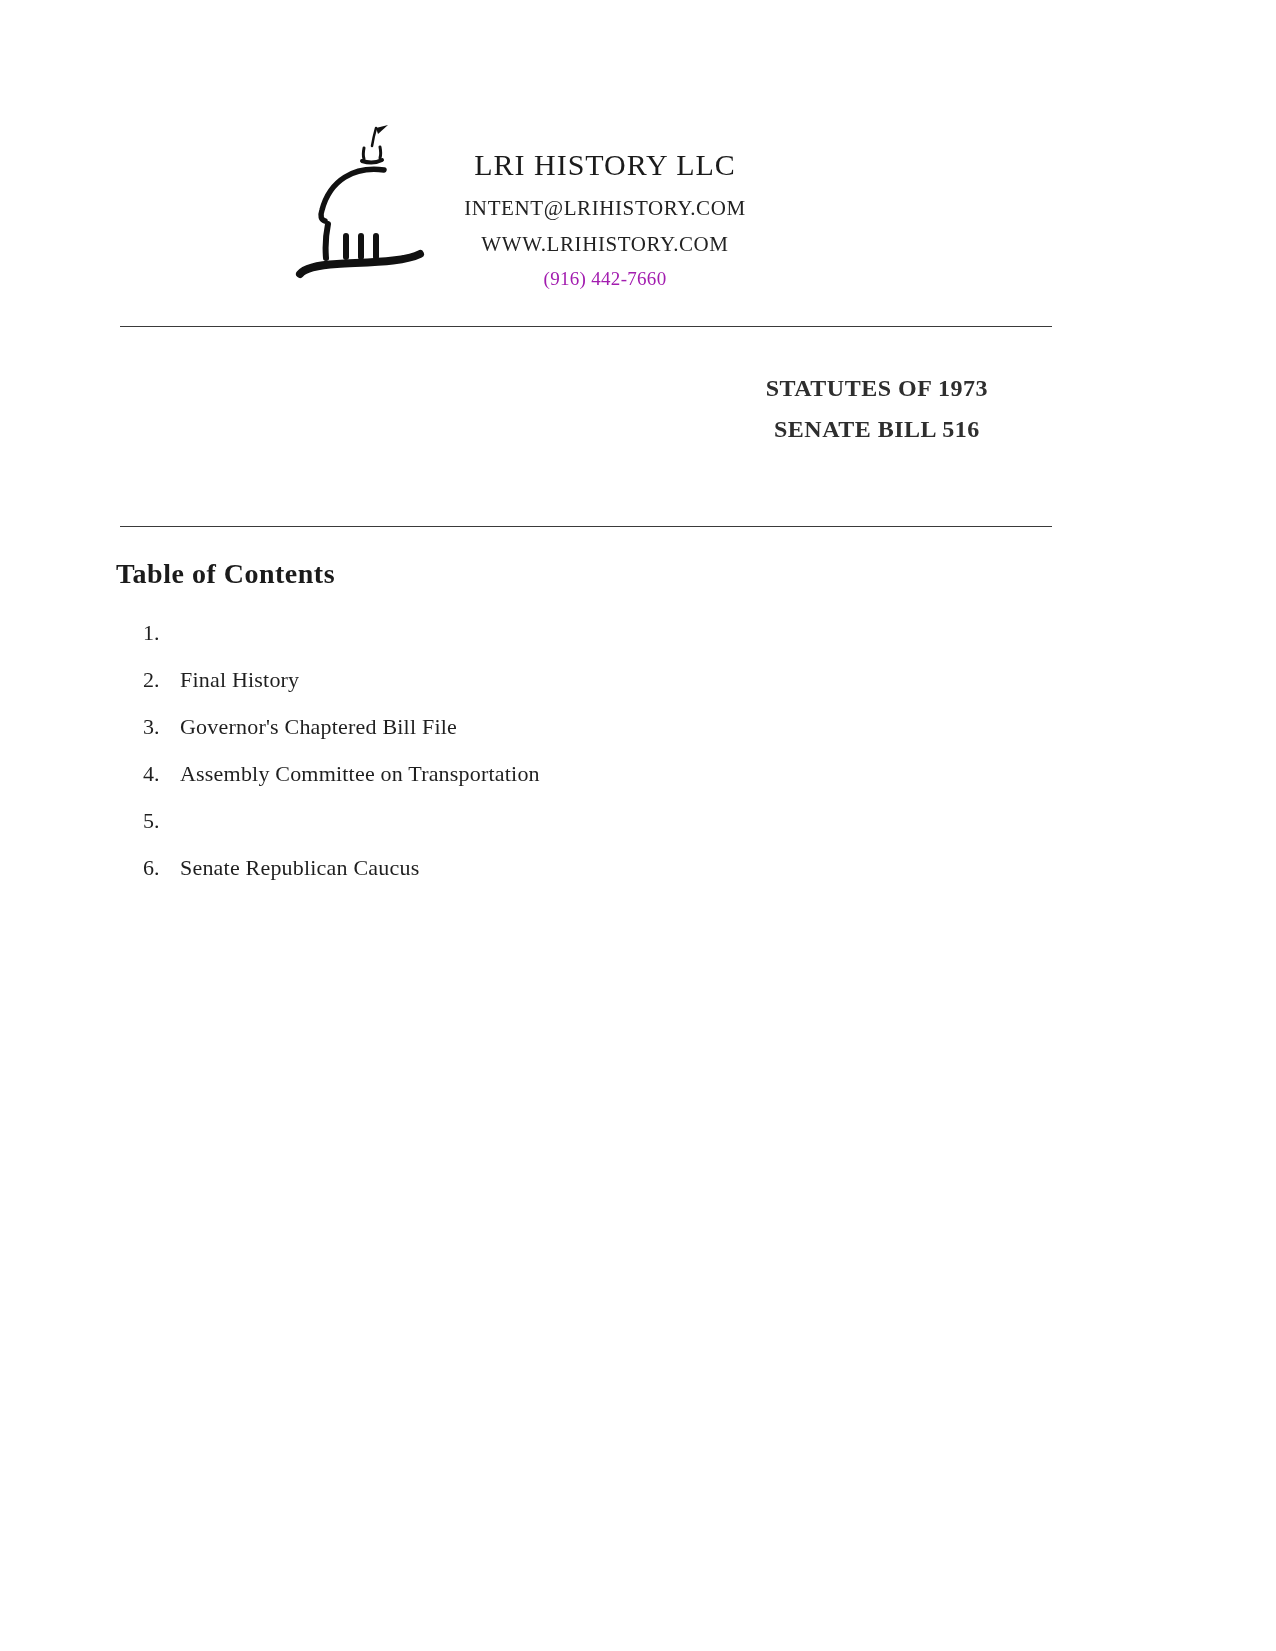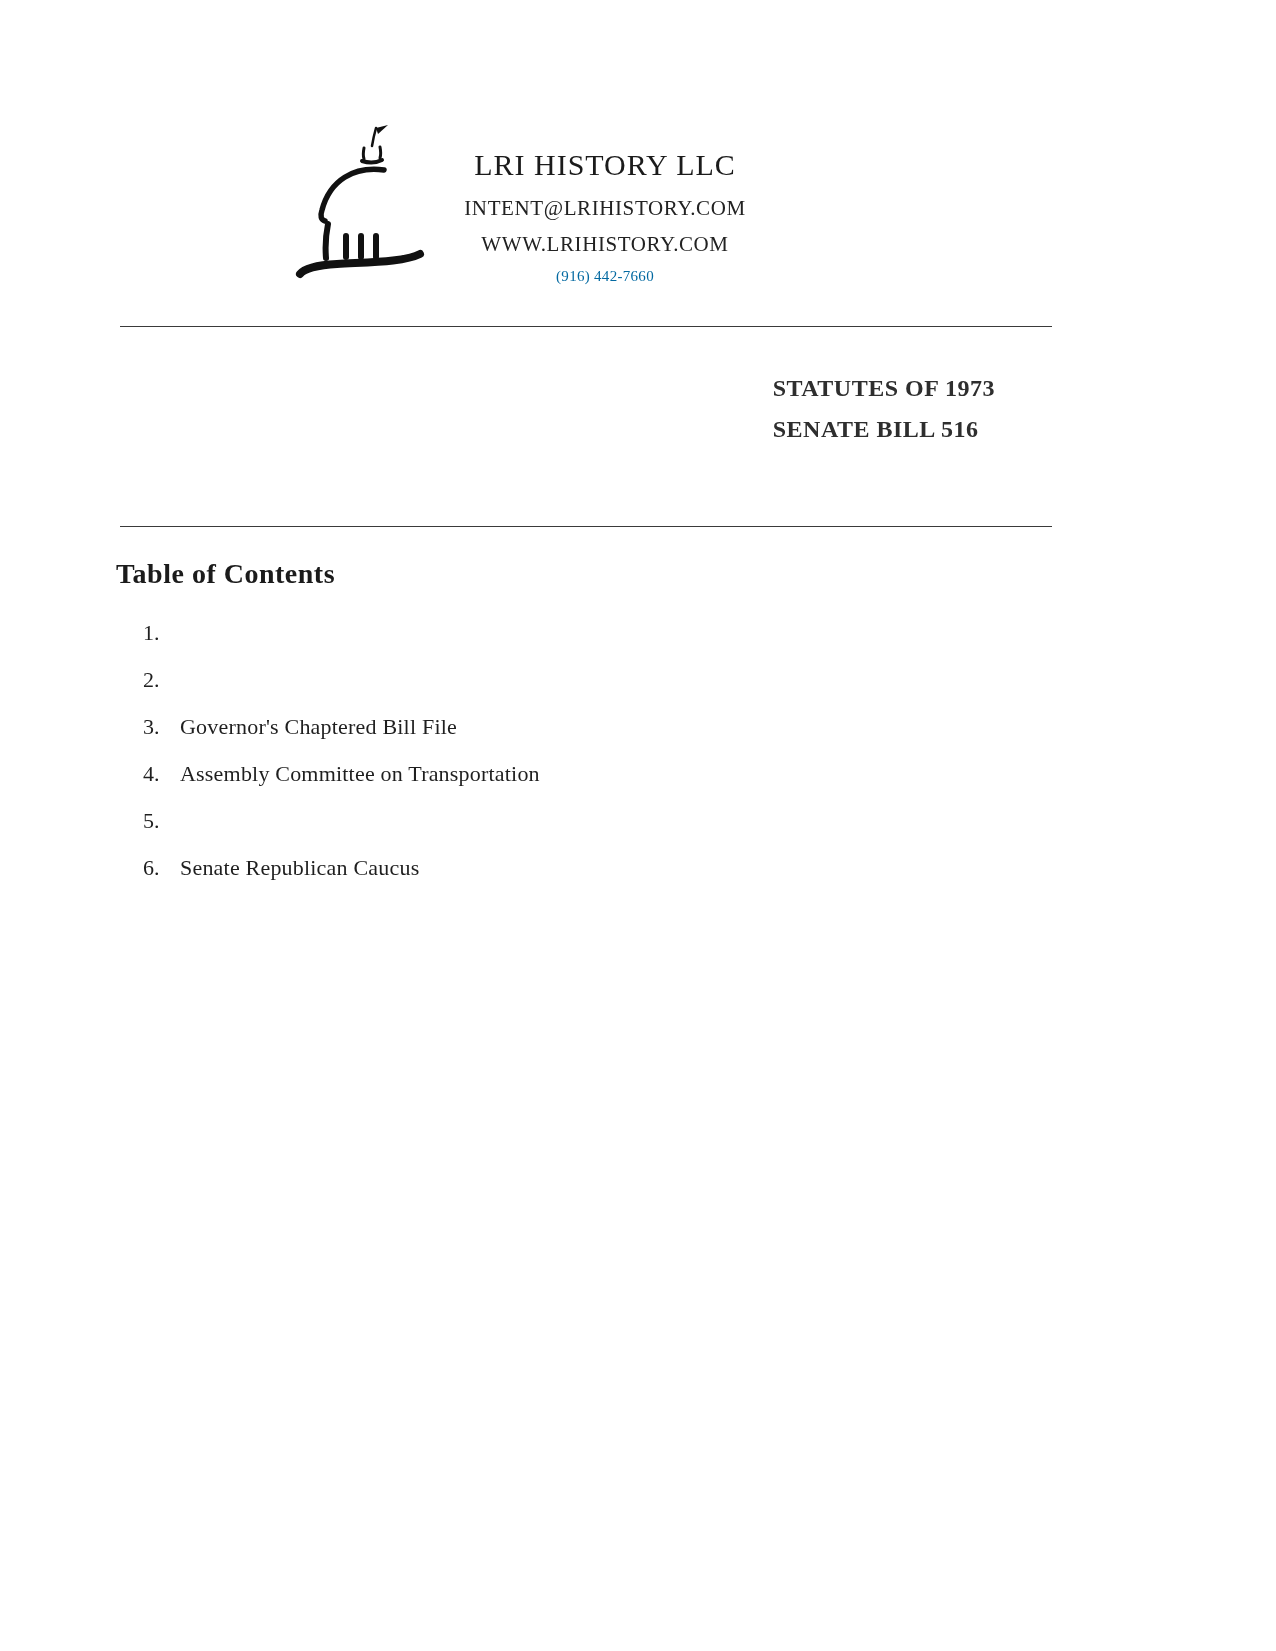--- a/index.html
+++ b/index.html
@@ -36,41 +36,41 @@
     color: #1b1b1b;
     margin-bottom: 14px;
   }
   .contact-line {
     font-size: 21px;
     letter-spacing: 0.6px;
     color: #222222;
     margin-bottom: 11px;
   }
   .phone-line {
-    font-size: 15px;
+    font-size: 19px;
     letter-spacing: 0.3px;
-    color: #0369a1;
+    color: #a21caf;
   }
 
   
   .divider {
     position: absolute;
     left: 120px;
     width: 932px;
     border-top: 1.5px solid #3a3a3a;
   }
   .divider.top { top: 326px; }
   .divider.bottom { top: 526px; }
 
   
   .title-block {
     position: absolute;
-    right: 281px;
+    right: 288px;
     top: 368px;
-    text-align: left;
+    text-align: center;
   }
   .title-line {
     font-size: 24px;
     font-weight: bold;
     color: #2e2e2e;
     line-height: 41px;
     letter-spacing: 0.5px;
     white-space: pre;
   }
 
@@ -150,20 +150,21 @@
   </div>
 
   <div class="toc-heading">Table of Contents</div>
 
   <div class="toc-list">
     <div class="toc-item">
       <span class="toc-num">1.</span>
     </div>
     <div class="toc-item">
       <span class="toc-num">2.</span>
+      <span class="toc-label">Final History</span>
     </div>
     <div class="toc-item">
       <span class="toc-num">3.</span>
       <span class="toc-label">Governor's Chaptered Bill File</span>
     </div>
     <div class="toc-item">
       <span class="toc-num">4.</span>
       <span class="toc-label">Assembly Committee on Transportation</span>
     </div>
     <div class="toc-item">

